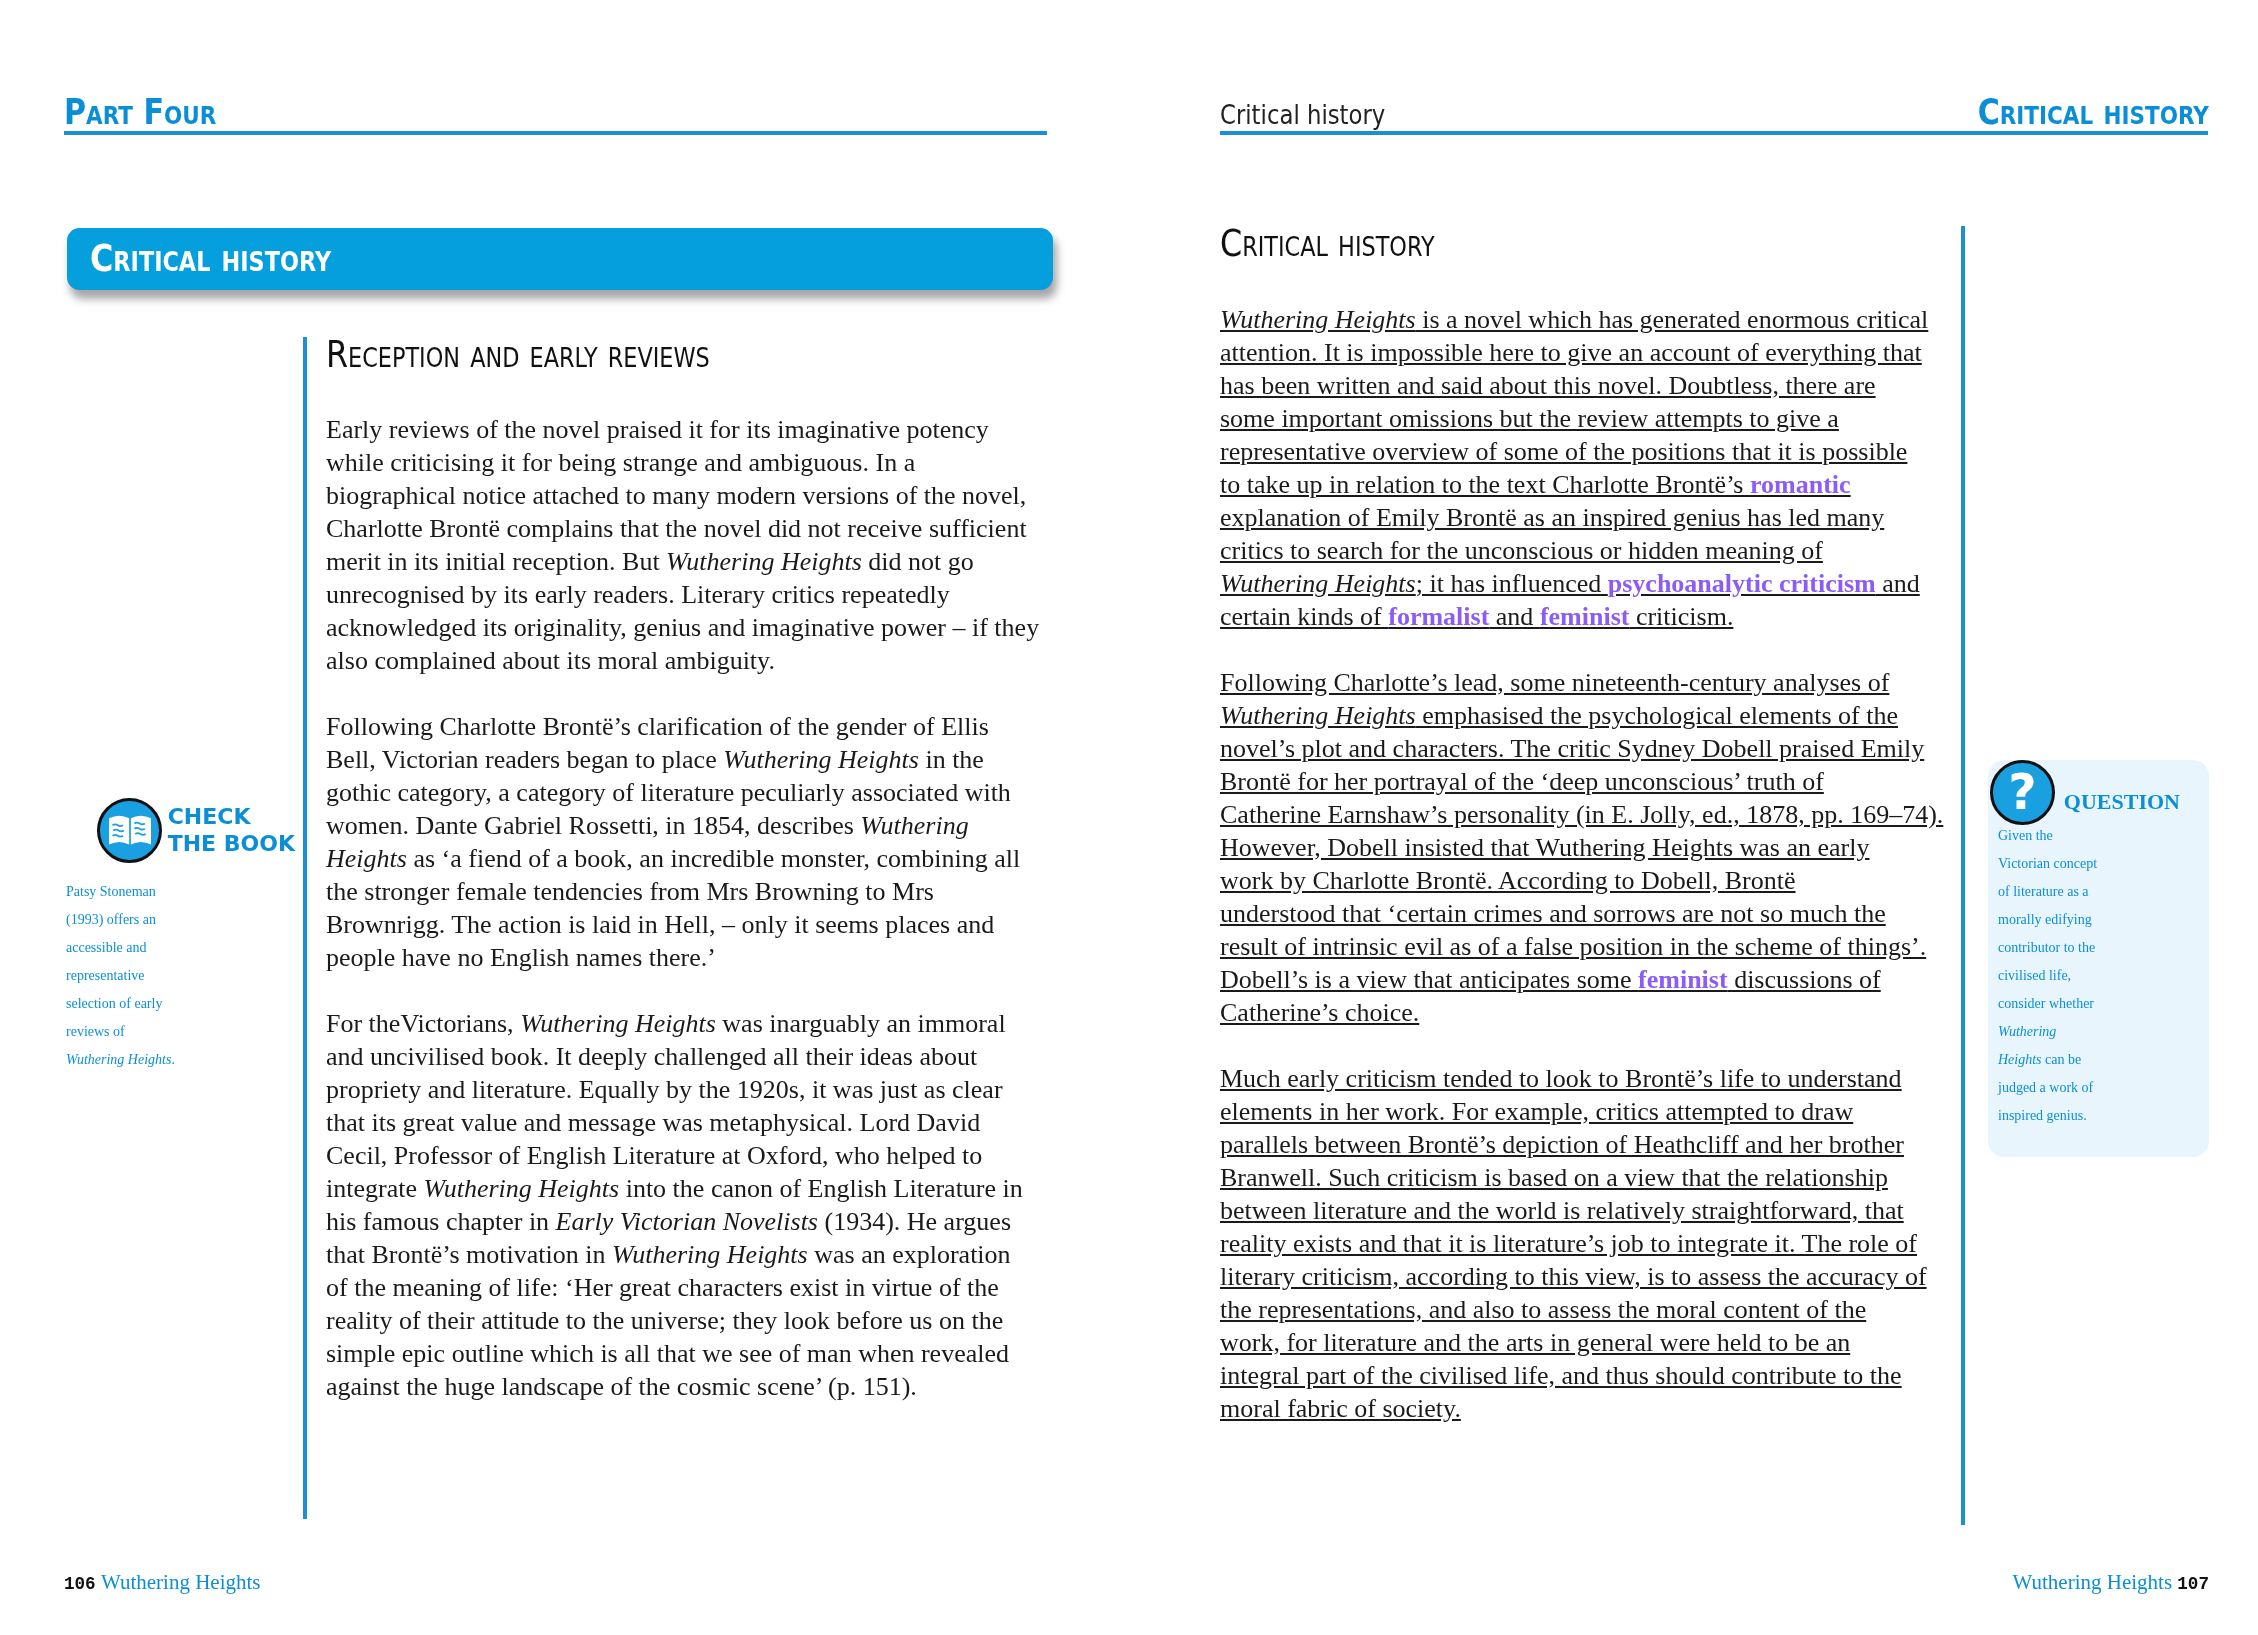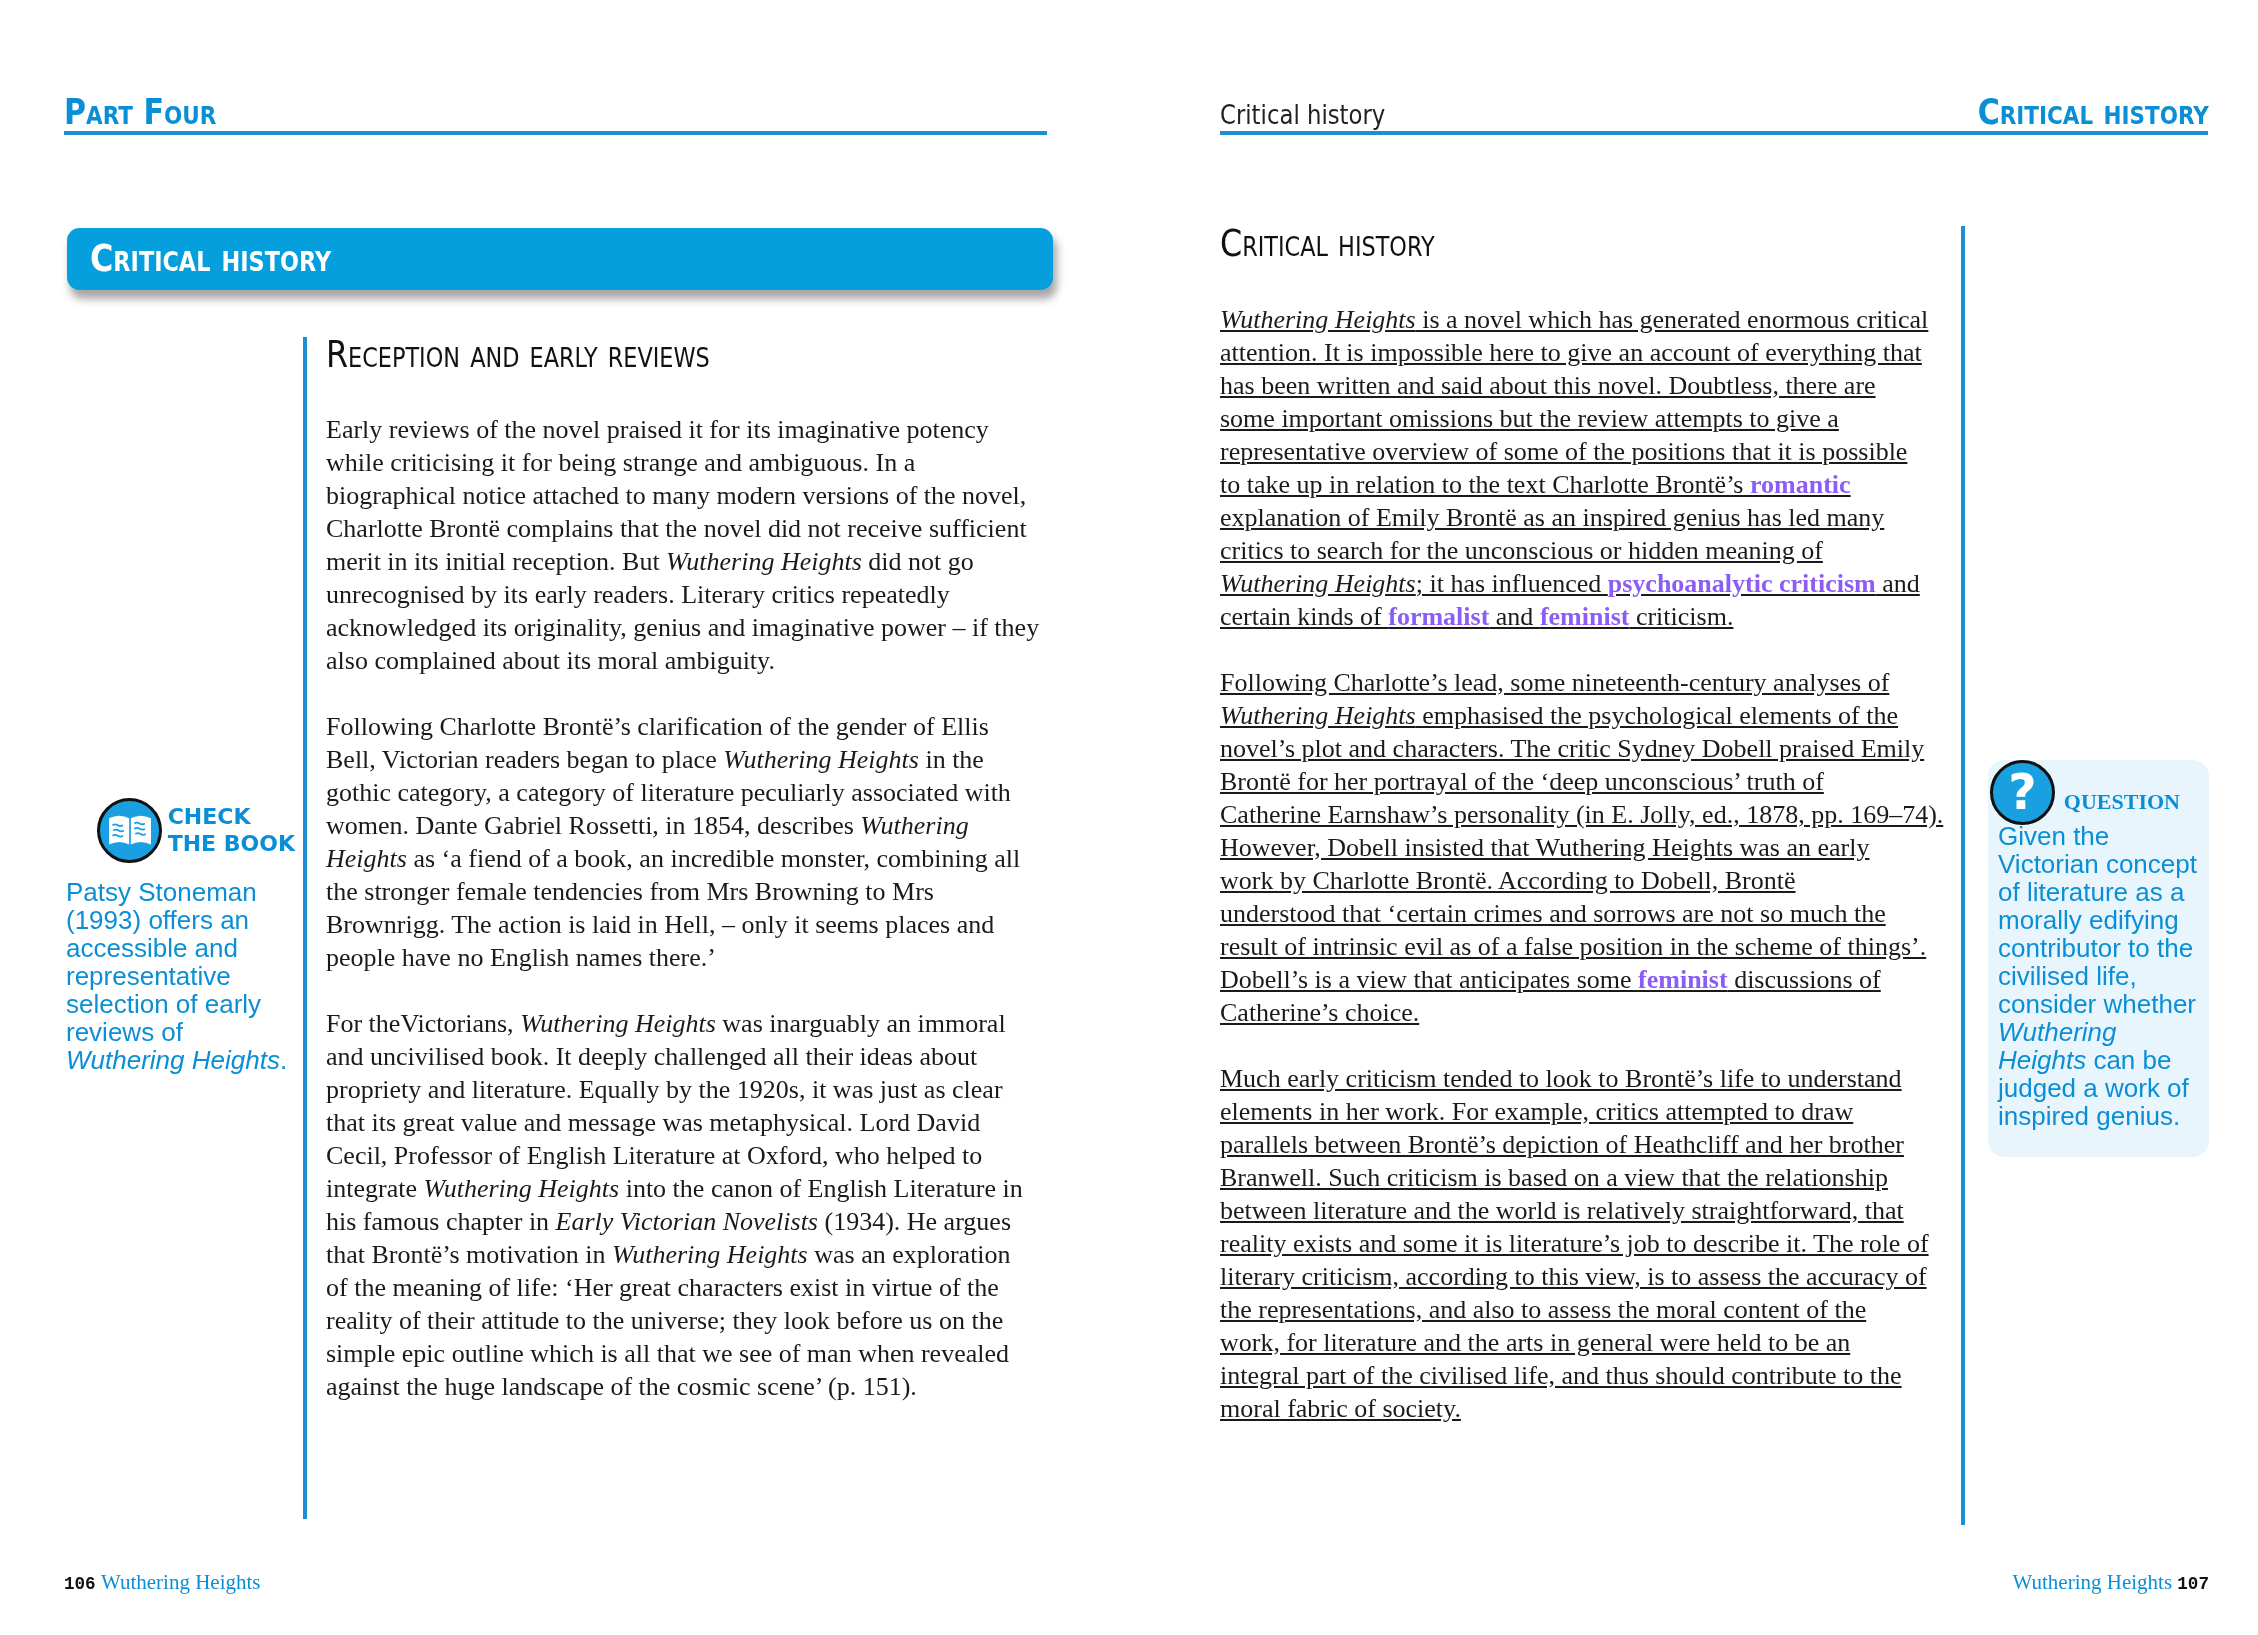--- a/index.html
+++ b/index.html
@@ -21,21 +21,21 @@
 
   .heading { font-size: 37px; color: #111; font-variant: small-caps; font-family: "DejaVu Sans", sans-serif; transform: scaleX(0.86); transform-origin: left; white-space: nowrap; }
 
   .body-text { font-family: "Liberation Serif", "DejaVu Serif", serif; font-size: 26px; line-height: 33px; color: #1a1a1a; }
   .body-text p { margin: 0 0 33px 0; }
   .body-text .line { display: block; white-space: nowrap; }
   .body-text i { font-style: italic; }
   .kw { color: #8b5cf6; font-weight: bold; }
 
   
-  .note { font-family: Liberation Sans, sans-serif; color: #0a8fd6; font-size: 26px; line-height: 28px; }
+  .note { font-family: Liberation Serif, serif; color: #0a8fd6; font-size: 14px; line-height: 28px; }
   .note .line { display: block; white-space: nowrap; }
   .note-title { font-weight: bold; font-size: 22px; line-height: 26.5px; color: #0a8fd6; }
   .icon-circle { width: 65px; height: 65px; border-radius: 50%; background: #1aa0e0; border: 3.5px solid #111; box-sizing: border-box; display: flex; align-items: center; justify-content: center; }
 
   .qbox { left: 1988px; top: 760px; width: 221px; height: 397px; background: #e8f5fd; border-radius: 16px; }
 
   .footer { top: 1570px; font-size: 21px; }
   .footer .num { font-family: Liberation Mono, monospace; font-weight: bold; color: #111; font-size: 17.6px; }
   .footer .ttl { font-family: "Liberation Serif", "DejaVu Serif", serif; color: #0a8fd6; font-size: 21px; }
 </style>
@@ -157,21 +157,21 @@
         <span class="line"><span>result of intrinsic evil as of a false position in the scheme of things’.</span></span>
         <span class="line"><span>Dobell’s is a view that anticipates some </span><span class="kw">feminist</span><span> discussions of</span></span>
         <span class="line"><span>Catherine’s choice.</span></span>
       </p>
       <p>
         <span class="line"><span>Much early criticism tended to look to Brontë’s life to understand</span></span>
         <span class="line"><span>elements in her work. For example, critics attempted to draw</span></span>
         <span class="line"><span>parallels between Brontë’s depiction of Heathcliff and her brother</span></span>
         <span class="line"><span>Branwell. Such criticism is based on a view that the relationship</span></span>
         <span class="line"><span>between literature and the world is relatively straightforward, that</span></span>
-        <span class="line"><span>reality exists and some it is literature’s job to describe it. The role of</span></span>
+        <span class="line"><span>reality exists and that it is literature’s job to integrate it. The role of</span></span>
         <span class="line"><span>literary criticism, according to this view, is to assess the accuracy of</span></span>
         <span class="line"><span>the representations, and also to assess the moral content of the</span></span>
         <span class="line"><span>work, for literature and the arts in general were held to be an</span></span>
         <span class="line"><span>integral part of the civilised life, and thus should contribute to the</span></span>
         <span class="line"><span>moral fabric of society.</span></span>
       </p>
     </div>
 
   <div class="abs qbox"></div>
   <div class="abs" style="left:1990px; top:760px; width:221px;">

